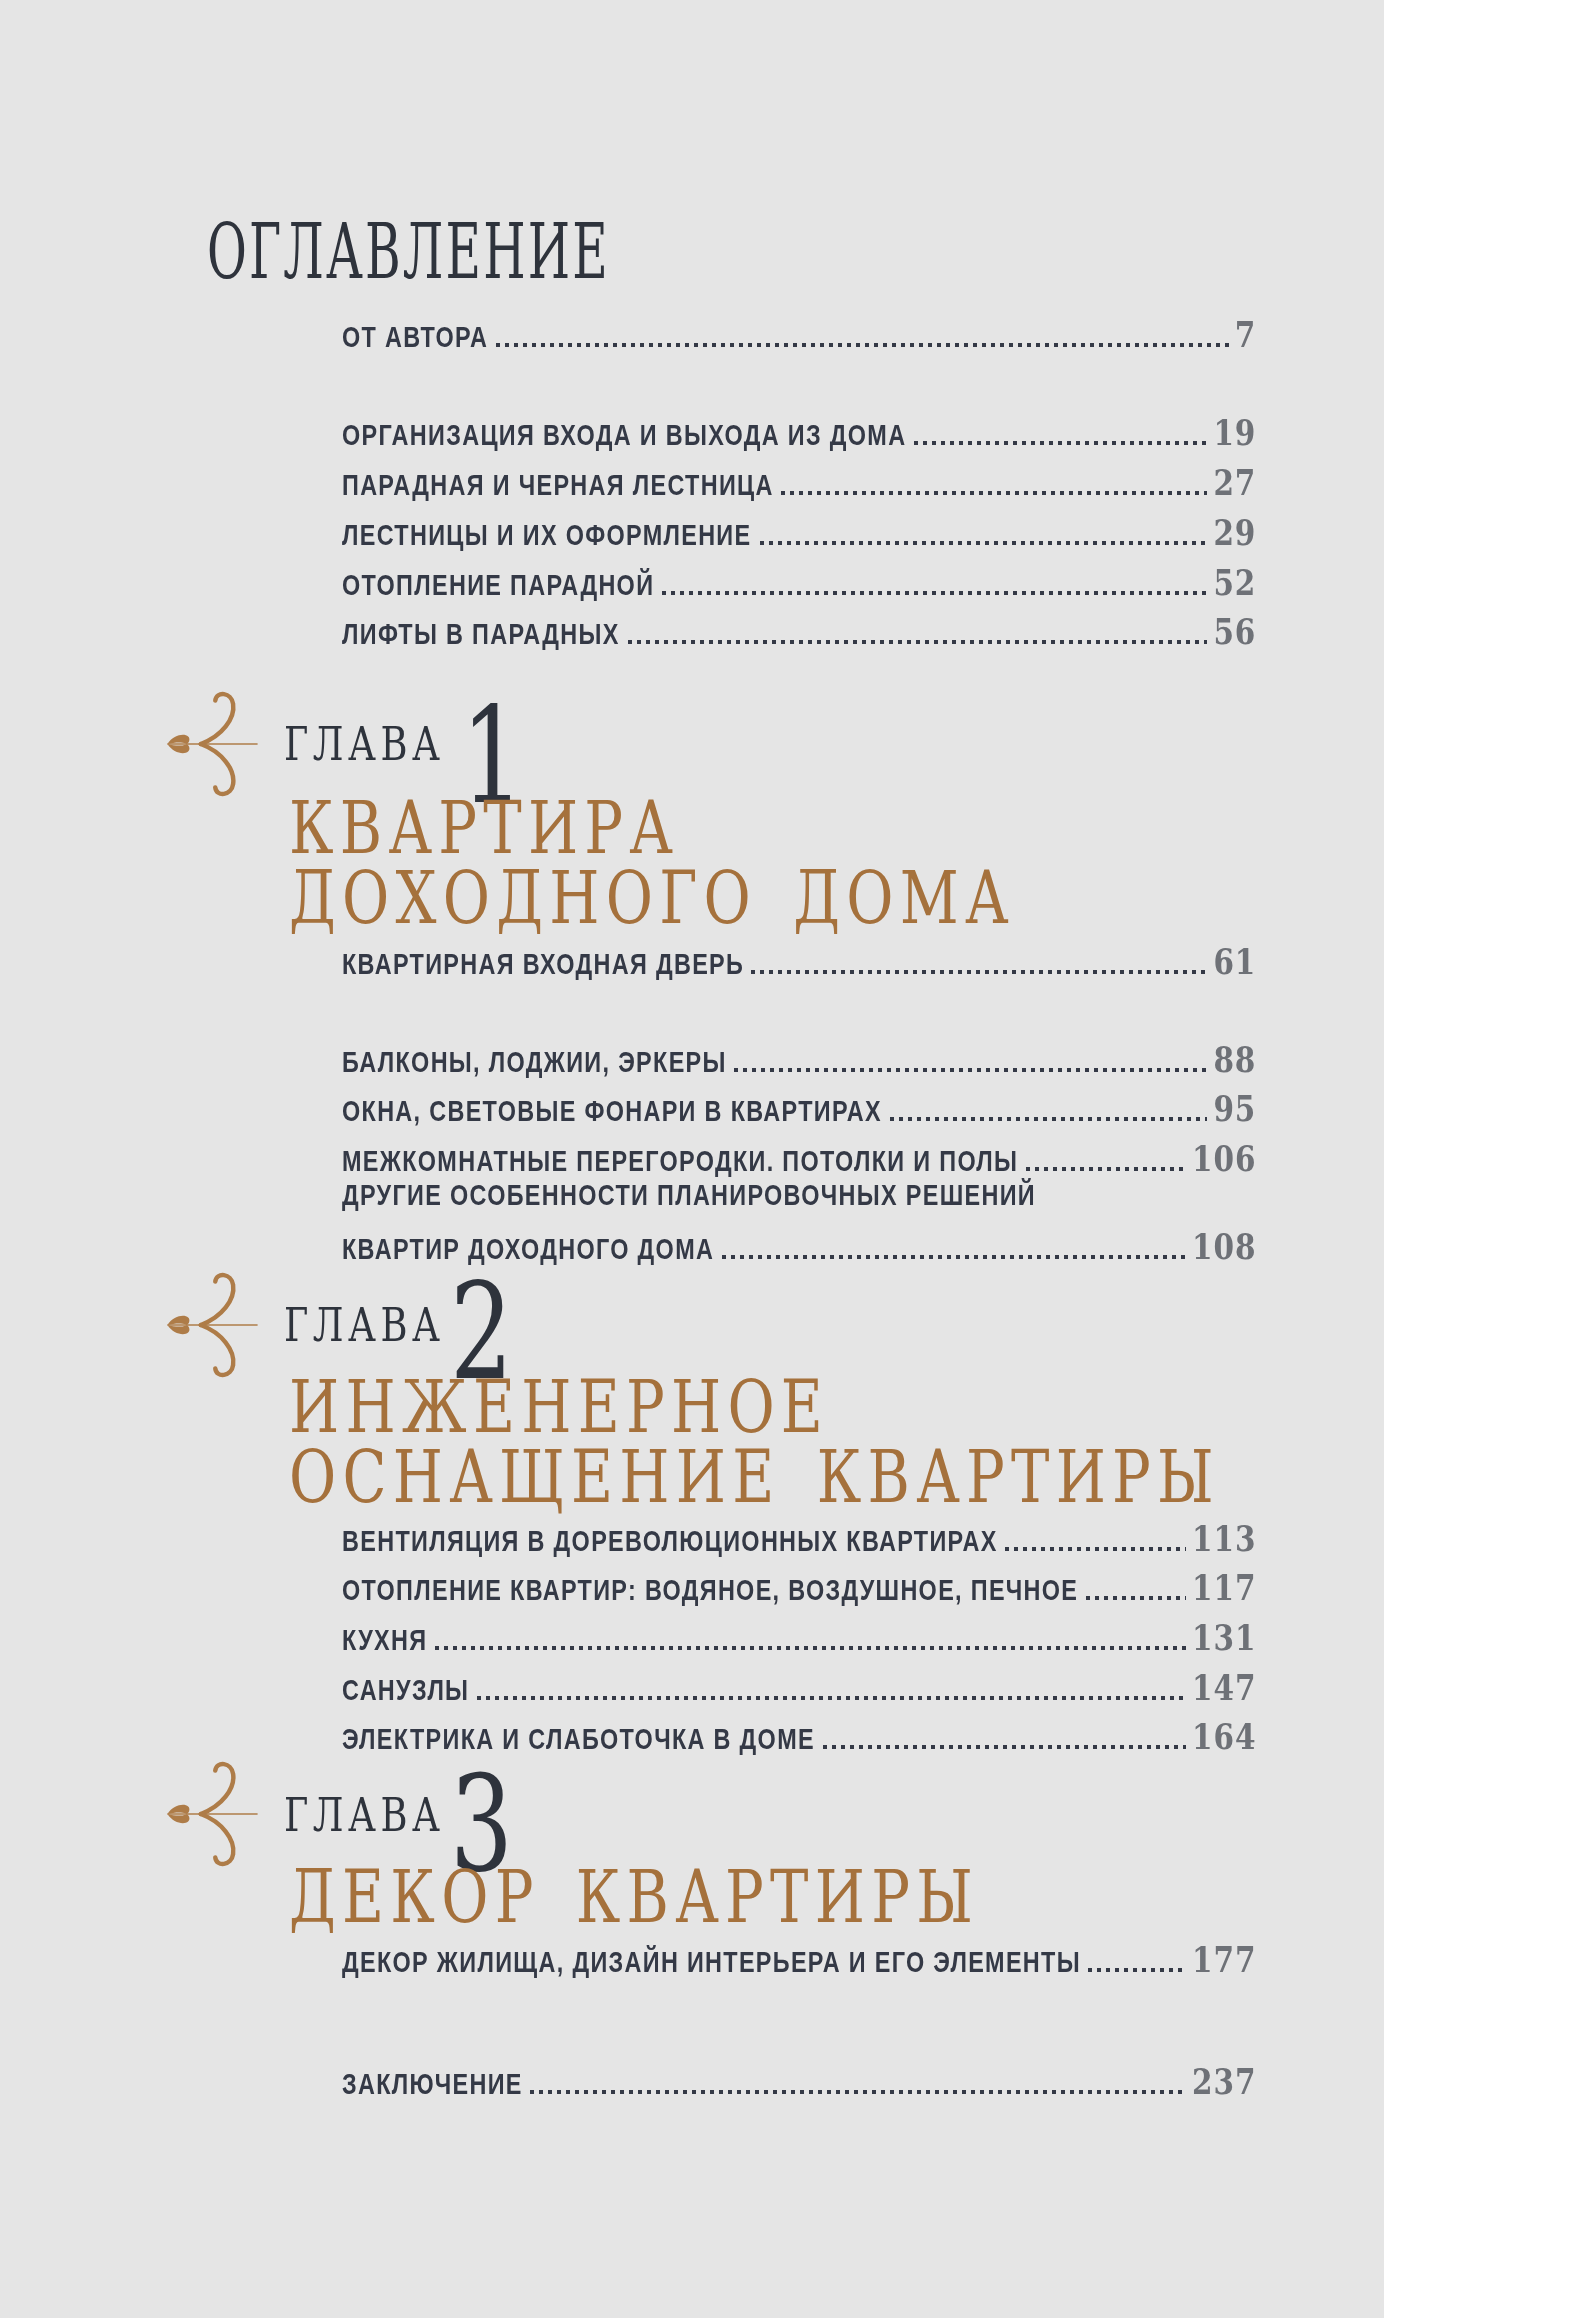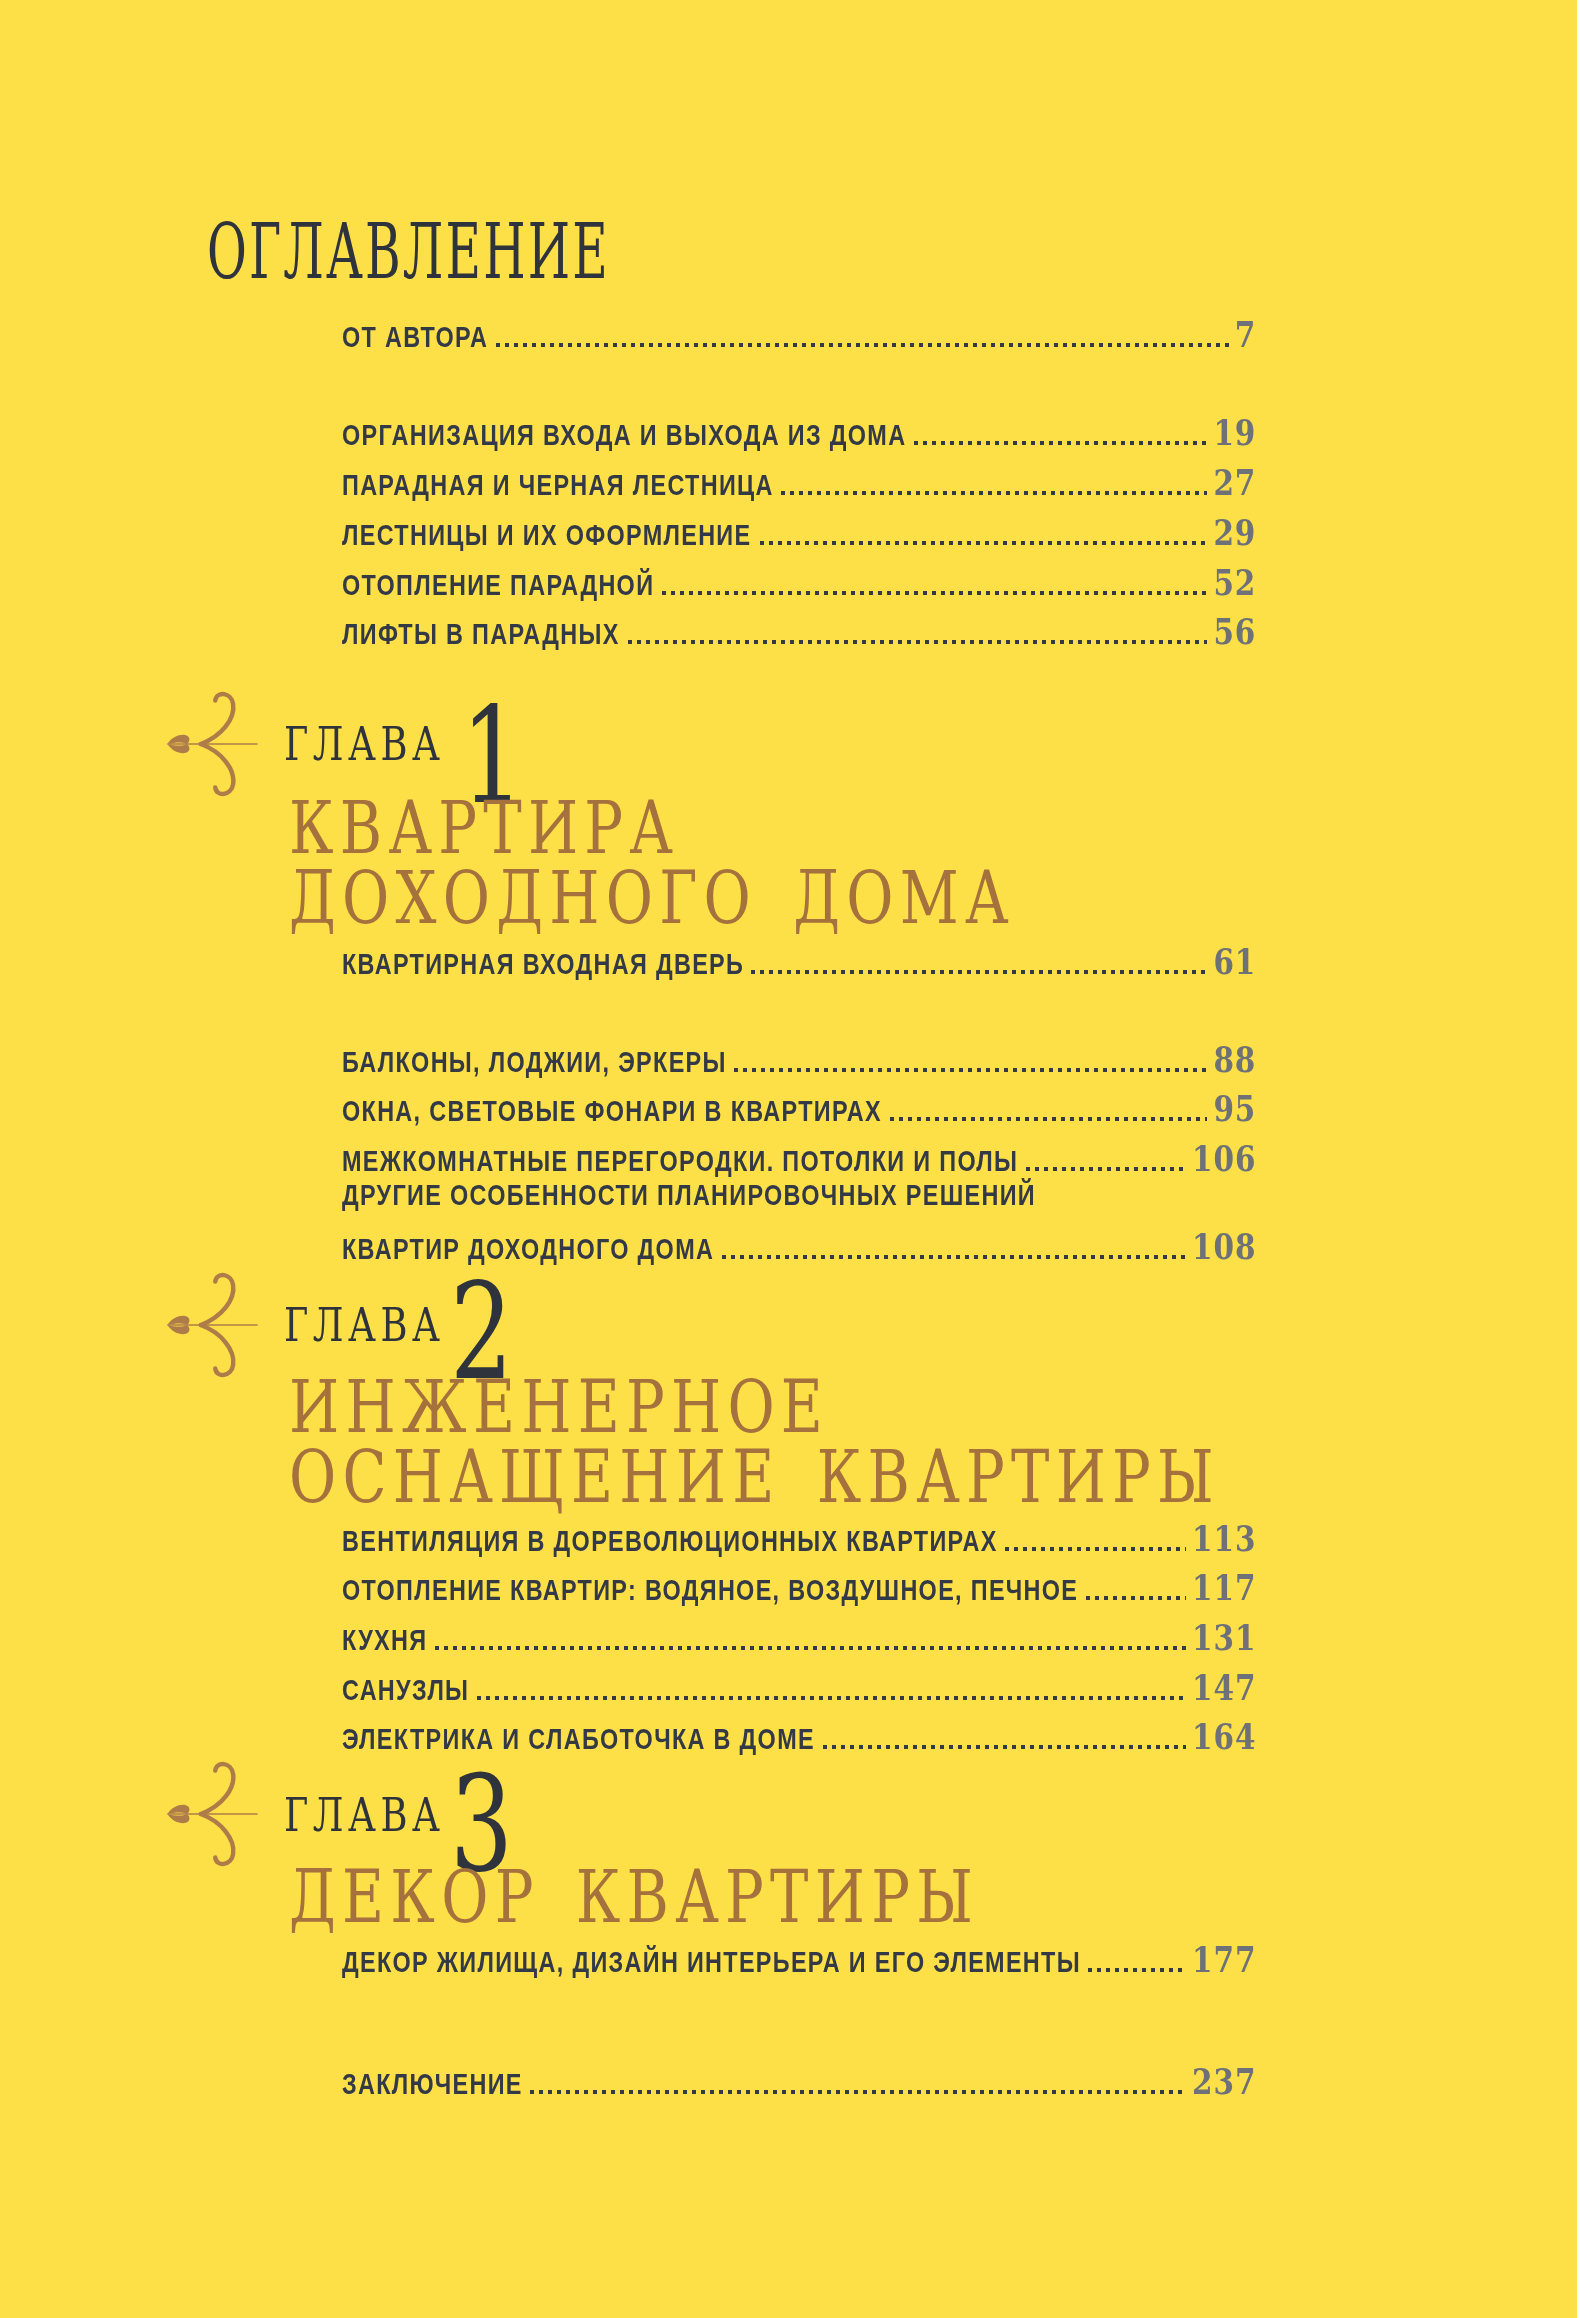--- a/index.html
+++ b/index.html
@@ -1,16 +1,16 @@
 <!DOCTYPE html>
 <html style="font-size:9px"><head>
 <meta charset="utf-8">
 <style>
   html,body{margin:0;padding:0;background:#ffffff;}
-  .page{position:relative;width:1577px;height:2319px;background:#fde047;overflow:hidden;
+  .page{position:relative;width:1384px;height:2319px;background:#e5e5e5;overflow:hidden;
         font-family:"Liberation Sans",sans-serif;}
 
   
   .toc-heading{position:absolute;left:207px;top:214px;font-family:"DejaVu Serif",serif;
     font-size:76px;line-height:1;font-weight:400;color:#2e333c;letter-spacing:3.3px;white-space:nowrap;}
 
   
   .toc{position:absolute;left:342px;width:914px;top:0;height:100%;}
   .row{position:absolute;left:0;right:0;display:flex;align-items:baseline;white-space:nowrap;text-align:right;}
   .lbl{font-weight:700;font-size:30px;line-height:1;letter-spacing:1.7px;color:#343946;white-space:nowrap;}

